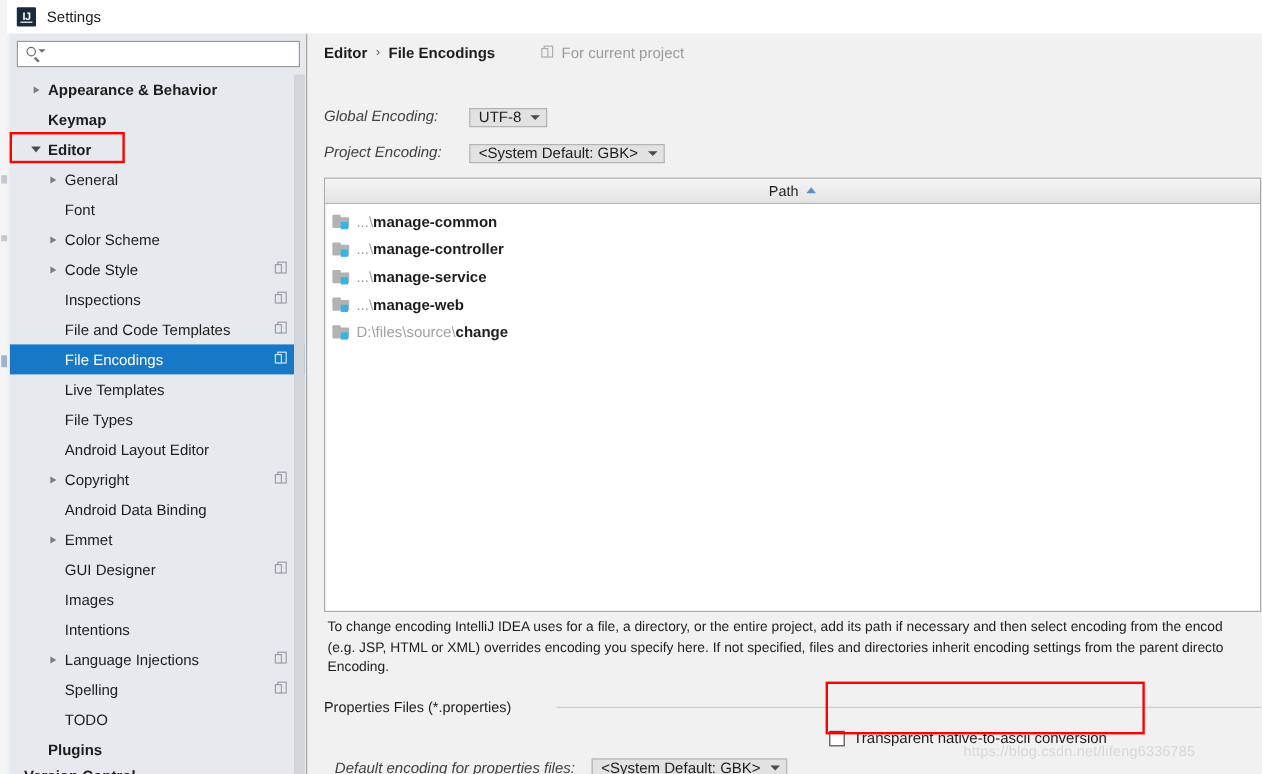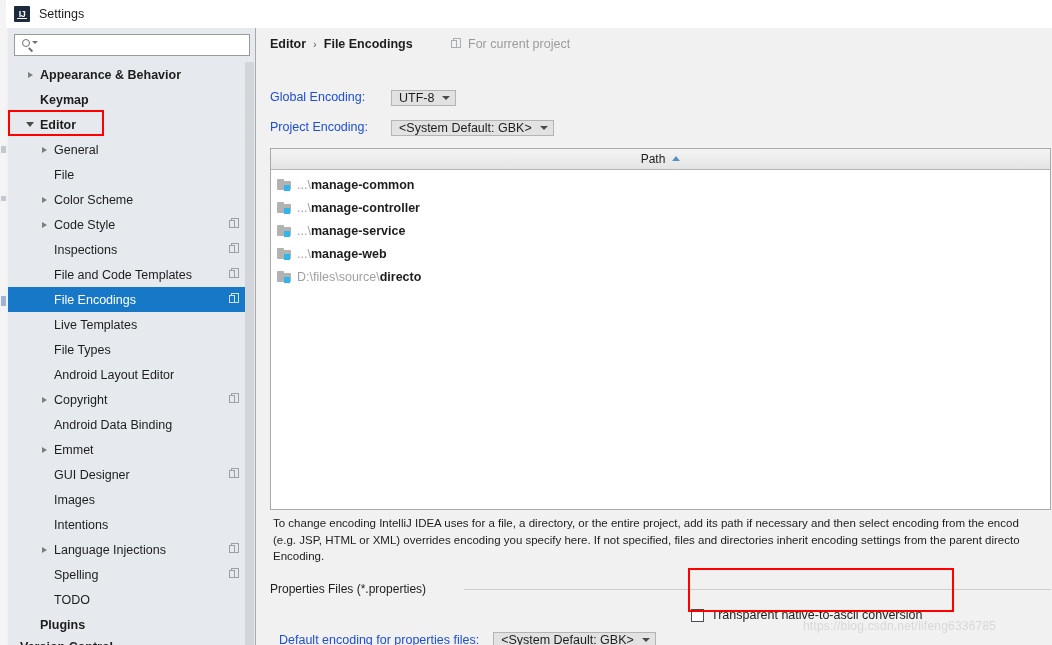--- a/index.html
+++ b/index.html
@@ -199,21 +199,21 @@
     border: 1px solid #a9aeb3; box-sizing: border-box; background: #f1f1f1;
   }
 
   .field-row {
     position: absolute; left: 13px;
     display: flex; align-items: center;
     font-size: 12.5px;
   }
   #row-global { top: 62px; }
   #row-project { top: 92px; }
-  .field-label { color: #1d4ed8; }
+  .field-label { color: #404040; font-style: italic; }
 
   .combo {
     height: 16px;
     background: #e2e2e2;
     border: 1px solid #b4b4b4;
     box-sizing: border-box;
     display: inline-flex; align-items: center;
     padding: 0 5px 0 7px;
     font-size: 12.5px;
     color: #1d1d1d;
@@ -383,21 +383,21 @@
           <span class="lbl">Editor</span>
         </div>
         <div class="tree-item indent-1">
           <span class="tw">
             <span class="chev"></span>
           </span>
           <span class="lbl">General</span>
         </div>
         <div class="tree-item indent-1">
           <span class="tw"></span>
-          <span class="lbl">File</span>
+          <span class="lbl">Font</span>
         </div>
         <div class="tree-item indent-1">
           <span class="tw">
             <span class="chev"></span>
           </span>
           <span class="lbl">Color Scheme</span>
         </div>
         <div class="tree-item indent-1">
           <span class="tw">
             <span class="chev"></span>
@@ -587,21 +587,21 @@
             <span class="p-dim">...\</span>
             <span class="p-strong">manage-web</span>
           </div>
           <div class="trow">
             <span class="folder-icon">
               <span class="tab"></span>
               <span class="body"></span>
               <span class="badge"></span>
             </span>
             <span class="p-dim">D:\files\source\</span>
-            <span class="p-strong">directo</span>
+            <span class="p-strong">change</span>
           </div>
         </div>
     </div>
 
     <div class="desc">To change encoding IntelliJ IDEA uses for a file, a directory, or the entire project, add its path if necessary and then select encoding from the encod
 (e.g. JSP, HTML or XML) overrides encoding you specify here. If not specified, files and directories inherit encoding settings from the parent directo
 Encoding.</div>
 
     <div class="group" id="group-props">
       <span class="gl">Properties Files (*.properties)</span>

